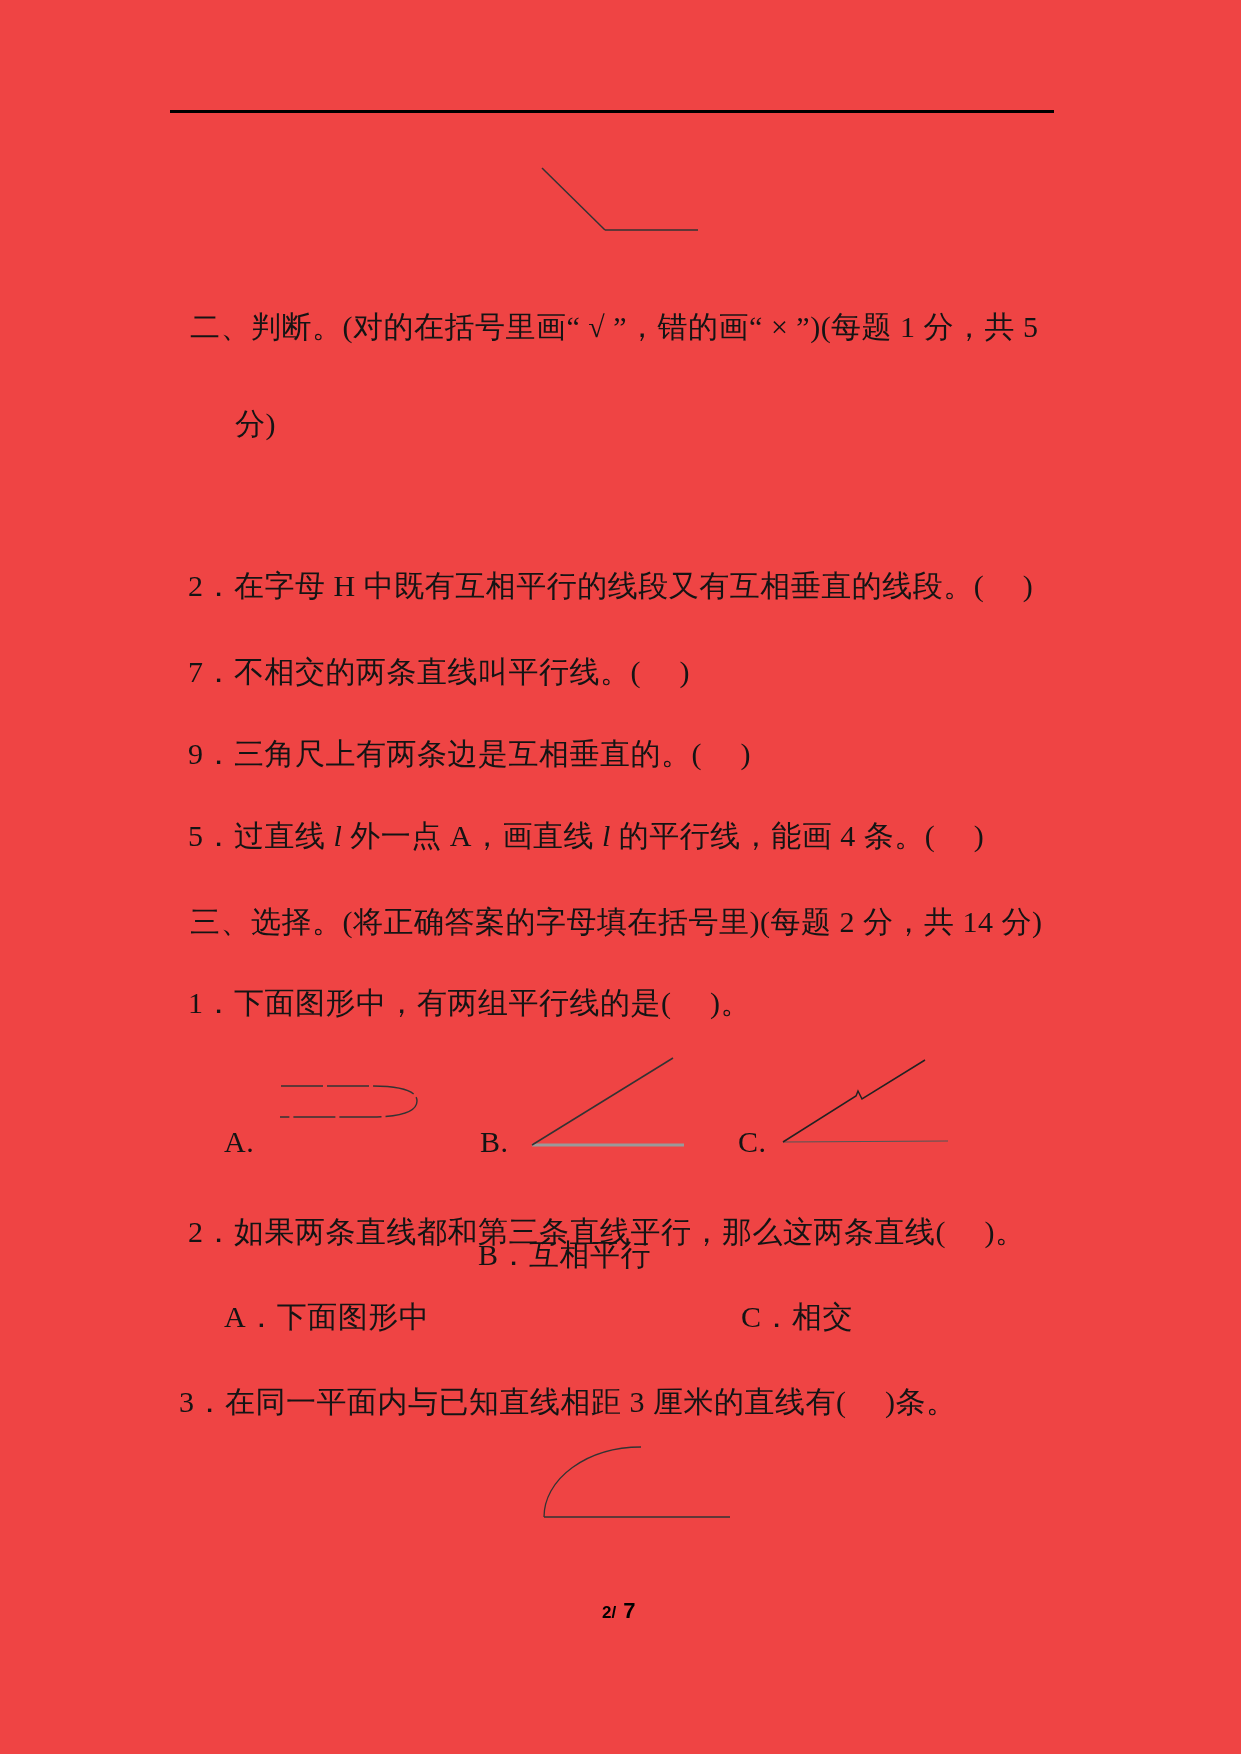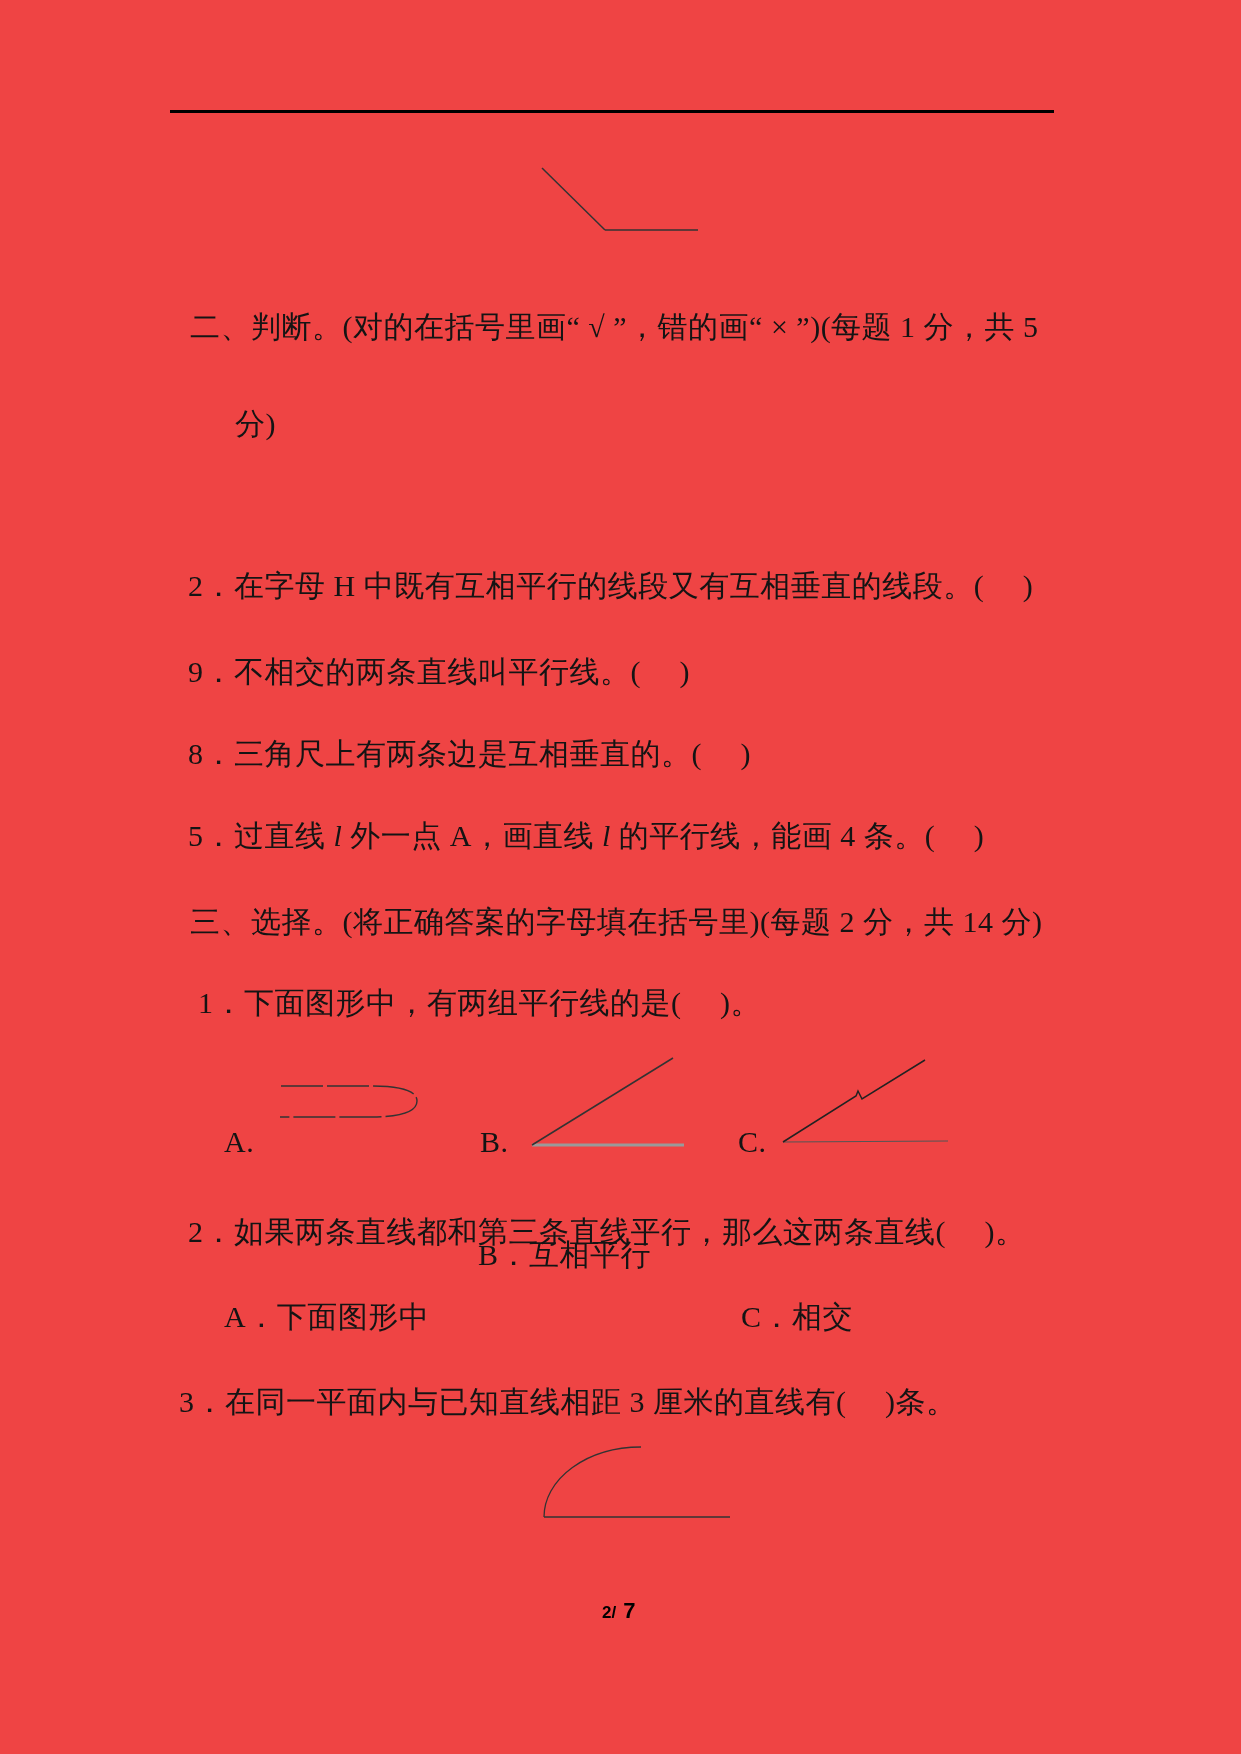--- a/index.html
+++ b/index.html
@@ -42,29 +42,29 @@
 
   <svg class="figure" style="left:528px;top:158px;" width="180" height="82">
     <line x1="14" y1="10" x2="77" y2="72" stroke="#333" stroke-width="1.5"></line>
     <line x1="77" y1="72" x2="170" y2="72" stroke="#333" stroke-width="1.5"></line>
   </svg>
 
   <div class="line" style="left:190px;top:312px;">二、判断。(对的在括号里画“ √ ”，错的画“ × ”)(每题 1 分，共 5</div>
   <div class="line" style="left:235px;top:409px;">分)</div>
 
   <div class="line" style="left:188px;top:571px;text-align:right;">2．在字母 H 中既有互相平行的线段又有互相垂直的线段。(　 )</div>
-  <div class="line" style="left:188px;top:657px;">9．不相交的两条直线叫平行线。(　 )</div>
-  <div class="line" style="left:188px;top:739px;">8．三角尺上有两条边是互相垂直的。(　 )</div>
+  <div class="line" style="left:188px;top:657px;">7．不相交的两条直线叫平行线。(　 )</div>
+  <div class="line" style="left:188px;top:739px;">9．三角尺上有两条边是互相垂直的。(　 )</div>
   <div class="line" style="left:188px;top:821px;">
     <span>5．过直线 </span><i>l</i><span> 外一点 A，画直线 </span><i>l</i><span> 的平行线，能画 4 条。(　 )</span>
   </div>
 
   <div class="line" style="left:190px;top:907px;">三、选择。(将正确答案的字母填在括号里)(每题 2 分，共 14 分)</div>
 
-  <div class="line" style="left:188px;top:988px;margin-left:10px;">1．下面图形中，有两组平行线的是(　 )。</div>
+  <div class="line" style="left:188px;top:988px;">1．下面图形中，有两组平行线的是(　 )。</div>
 
   <svg class="figure" style="left:274px;top:1076px;" width="150" height="50">
     <path d="M7,10 H98 C130,10 143,16 143,25 C143,34 130,41 98,41 H6" fill="none" stroke="#333" stroke-width="1.4" stroke-dasharray="42 4"></path>
   </svg>
   <svg class="figure" style="left:524px;top:1048px;" width="170" height="102">
     <line x1="8" y1="97" x2="160" y2="97" stroke="#9a9a9a" stroke-width="3"></line>
     <line x1="8" y1="97" x2="149" y2="10" stroke="#333" stroke-width="1.5"></line>
   </svg>
   <svg class="figure" style="left:776px;top:1048px;" width="180" height="100">
     <line x1="7" y1="94" x2="172" y2="93" stroke="#555" stroke-width="1.2"></line>

